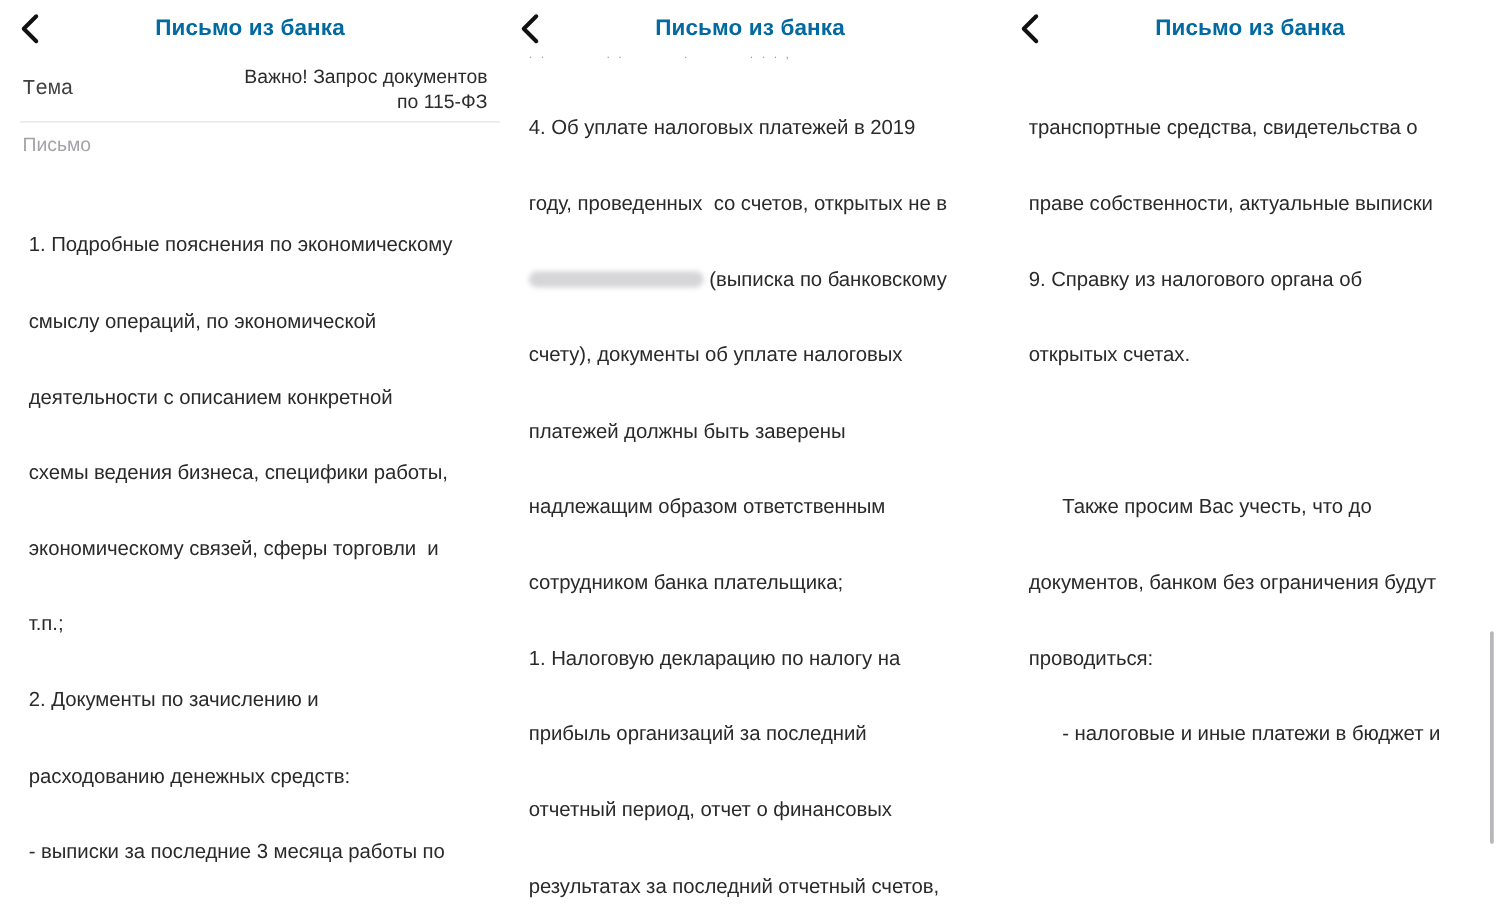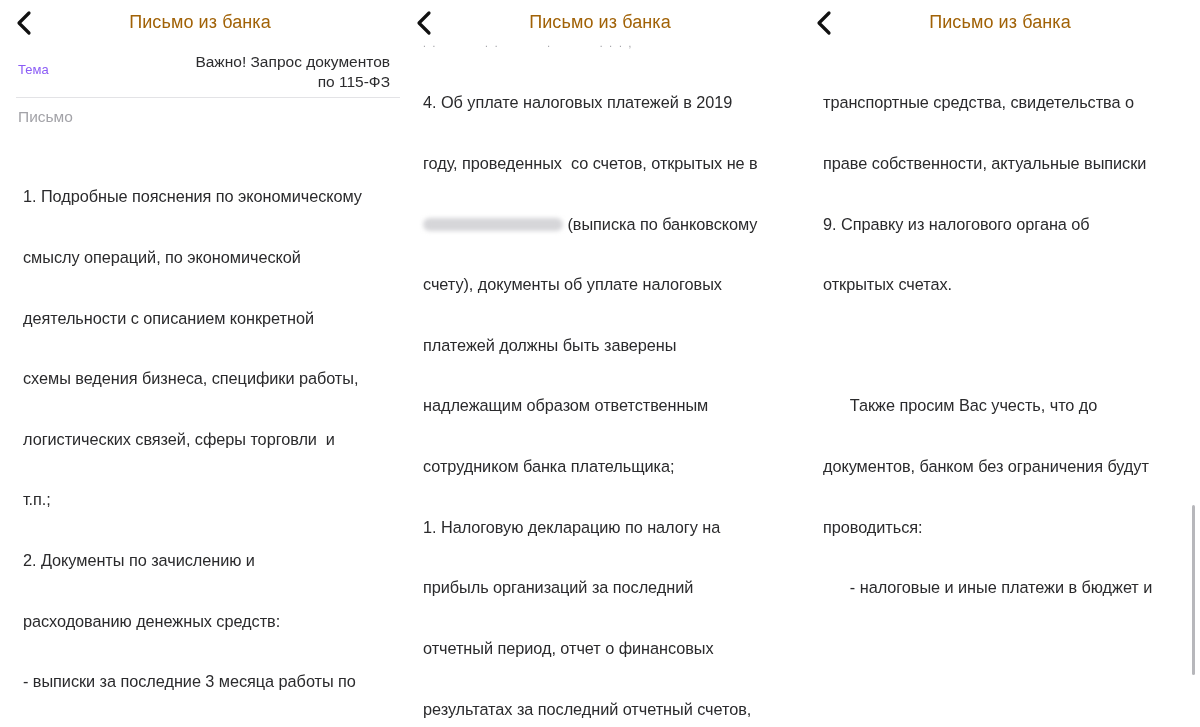--- a/index.html
+++ b/index.html
@@ -5,23 +5,23 @@
   * { box-sizing: border-box; margin: 0; padding: 0; }
   html, body { width: 1200px; height: 727px; overflow: hidden; background: #ffffff; }
   body { font-family: "Liberation Sans", "DejaVu Sans", sans-serif; color: #1c1c1e; position: relative; }
   .panel { position: absolute; top: 0; height: 727px; overflow: hidden; background: #ffffff; }
   .p1 { left: 0; width: 400px; }
   .p2 { left: 400px; width: 400px; }
   .p3 { left: 800px; width: 400px; }
   .navbar { position: absolute; top: 0; left: 0; right: 0; height: 46px; }
   .back { position: absolute; left: 14px; top: 9px; width: 22px; height: 28px; cursor: pointer; }
   .back svg { display: block; }
-  .title { position: absolute; left: 0; right: 0; top: 12px; text-align: center; font-size: 18px; font-weight: normal; color: #a16207; letter-spacing: 0.1px; }
+  .title { position: absolute; left: 0; right: 0; top: 12px; text-align: center; font-size: 18px; font-weight: bold; color: #0369a1; letter-spacing: 0.1px; }
   .subject-row { position: absolute; top: 50px; left: 0; right: 0; height: 48px; }
-  .subject-label { position: absolute; left: 18px; top: 12px; font-size: 13px; color: #8b5cf6; }
+  .subject-label { position: absolute; left: 18px; top: 12px; font-size: 17px; color: #404040; font-family: Liberation Mono, monospace; }
   .subject-value { position: absolute; right: 10px; top: 2px; text-align: right; font-size: 15.5px; line-height: 20px; color: #2c2c2e; width: 260px; }
   .divider { position: absolute; top: 97px; left: 16px; right: 0; height: 1px; background: #e3e3e6; }
   .text-label { position: absolute; left: 18px; top: 108px; font-size: 15.5px; color: #a3a3a8; }
   .body { position: absolute; left: 23px; right: 8px; font-size: 16.3px; line-height: 20.2px; color: #2a2a2c; white-space: pre-wrap; letter-spacing: -0.05px; }
   .p1 .body { top: 146px; }
   .p2 .body { top: 52px; }
   .p3 .body { top: 52px; }
   .blur { display: inline-block; height: 13px; background: #d6d6d9; border-radius: 7px; filter: blur(2.2px); vertical-align: -1px; }
   .dots { position: absolute; left: 23px; top: 38px; font-size: 10px; color: #9a9aa0; letter-spacing: 2px; white-space: pre; }
   .scrollbar { position: absolute; right: 5px; top: 505px; width: 3px; height: 170px; background: #b7b7bb; border-radius: 2px; }
@@ -43,21 +43,21 @@
     <div class="subject-value" style="white-space:pre-line">Важно! Запрос документов
 по 115-ФЗ</div>
   </div>
   <div class="divider"></div>
   <div class="text-label">Письмо</div>
   <div class="body">
     <div>1. Подробные пояснения по экономическому</div>
     <div>смыслу операций, по экономической</div>
     <div>деятельности с описанием конкретной</div>
     <div>схемы ведения бизнеса, специфики работы,</div>
-    <div>логистических связей, сферы торговли  и</div>
+    <div>экономическому связей, сферы торговли  и</div>
     <div>т.п.;</div>
     <div>2. Документы по зачислению и</div>
     <div>расходованию денежных средств:</div>
     <div>- выписки за последние 3 месяца работы по</div>
     
     
     
     
     
     

